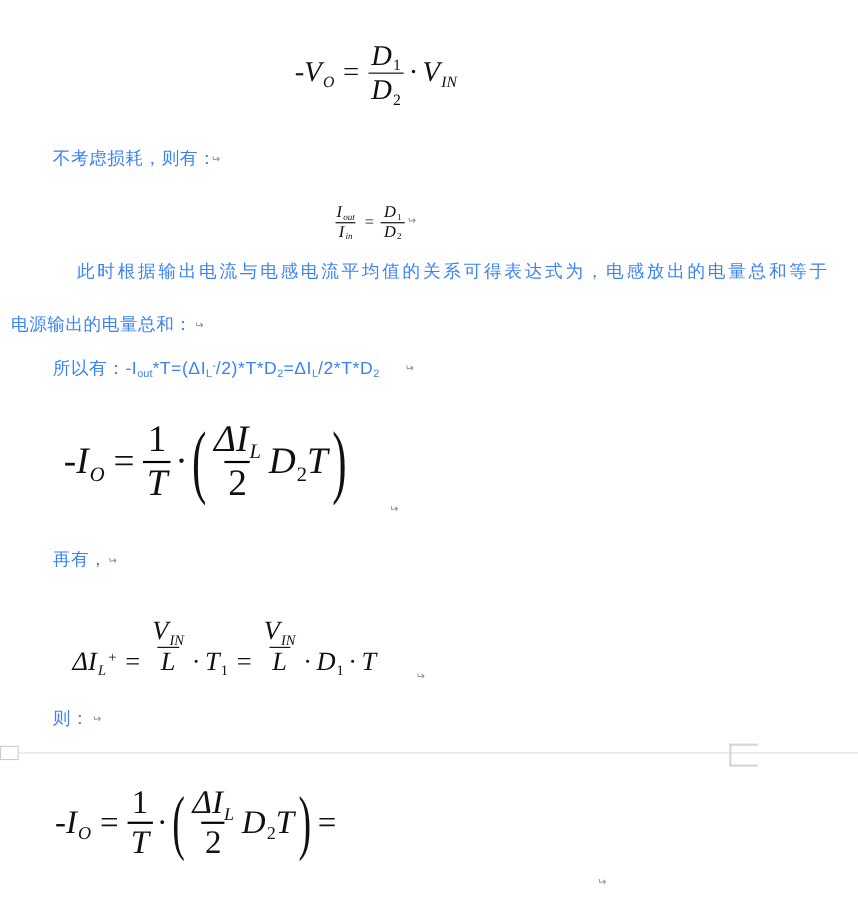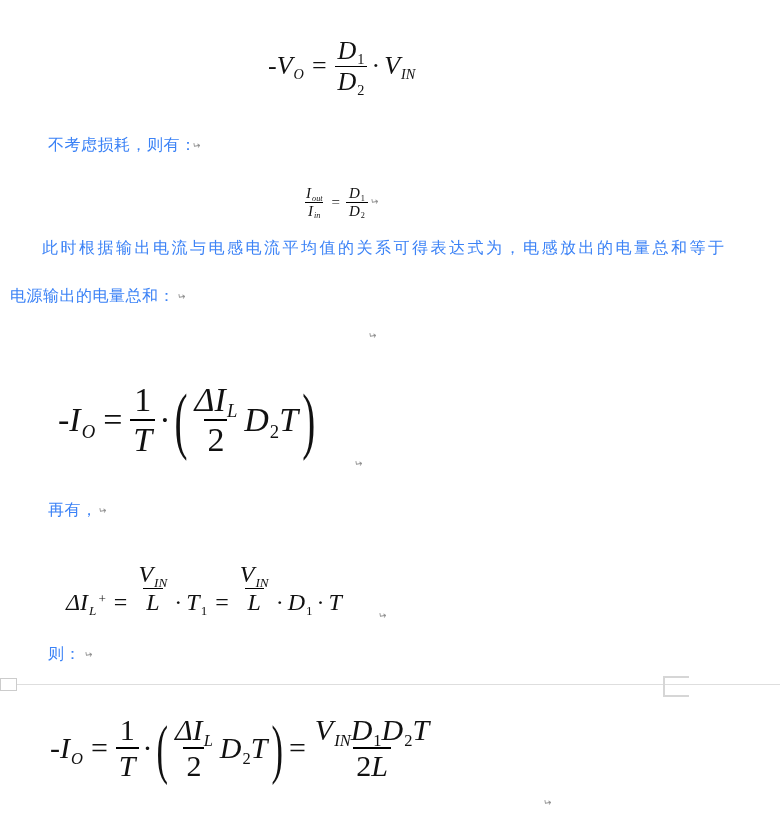--- a/index.html
+++ b/index.html
@@ -1,21 +1,21 @@
 <!DOCTYPE html>
 <html><head>
 <meta charset="utf-8">
 <style>
   html,body{margin:0;padding:0;background:#ffffff;}
   #page{position:relative;width:780px;height:815px;background:#ffffff;overflow:hidden;
         font-family:"Liberation Sans",sans-serif;border-radius:11px;}
   
   .cjk{position:absolute;font:16px/24px "Liberation Sans",sans-serif;color:#3b82f6;
        letter-spacing:0.5px;white-space:nowrap;}
-  .cjk.wide{letter-spacing:2.5px;}
+  .cjk.wide{letter-spacing:2.5px;margin-left:28px;}
   
   .iline sub{font-size:62%;vertical-align:-0.25em;letter-spacing:0;}
   .iline sup{font-size:62%;vertical-align:0.45em;letter-spacing:0;}
   
   .math{position:absolute;display:flex;align-items:center;color:#111111;
         font-family:"Liberation Serif",serif;font-style:italic;white-space:nowrap;}
   .math .tok{display:inline-block;}
   .math .up{font-style:normal;}
   .math sub{font-size:55%;font-style:italic;vertical-align:-0.35em;line-height:0;margin-left:1px;}
   .math sub.dg{font-style:normal;}
@@ -66,20 +66,23 @@
       <span class="num"><span>D</span><sub class="dg">1</sub></span>
       <span class="den"><span>D</span><sub class="dg">2</sub></span>
     </span>
   </div>
   <span class="pmark" style="left:370px;top:196px;">↵</span>
 
   <div class="cjk wide" style="left:42px;top:236px;">此时根据输出电流与电感电流平均值的关系可得表达式为，电感放出的电量总和等于</div>
   <div class="cjk" style="left:10px;top:284px;">电源输出的电量总和：</div>
   <span class="pmark" style="left:177px;top:291px;">↵</span>
 
+  <div class="cjk iline" style="left:48px;top:322px;">
+    <span>所以有：</span><span><span>-I</span><sub>out</sub><span>*T=(ΔI</span><sub>L</sub><sup>-</sup><span>/2)*T*D</span><sub>2</sub><span>=ΔI</span><sub>L</sub><span>/2*T*D</span><sub>2</sub></span>
+  </div>
   <span class="pmark" style="left:368px;top:330px;">↵</span>
 
   <div class="math big" style="left:58px;top:372px;height:96px;font-size:34px;">
     <span class="tok"><span>-I</span><sub>O</sub></span>
     <span class="tok up gap8">=</span>
     <span class="frac">
       <span class="num up">1</span>
       <span class="den">T</span>
     </span>
     <span class="tok up gap4">·</span>
@@ -133,20 +136,16 @@
     </span>
     <span class="tok up gap4">·</span>
     <span class="paren" style="font-size:1.15em;transform:scaleY(1.9);">(</span>
     <span class="frac" style="margin:0 4px;">
       <span class="num"><span>ΔI</span><sub>L</sub></span>
       <span class="den up">2</span>
     </span>
     <span class="tok"><span>D</span><sub class="dg">2</sub><span>T</span></span>
     <span class="paren" style="font-size:1.15em;transform:scaleY(1.9);margin-left:4px;">)</span>
     <span class="tok up gap6">=</span>
-    <span class="frac">
-      <span class="num"><span>V</span><sub>IN</sub><span>D</span><sub class="dg">1</sub><span>D</span><sub class="dg">2</sub><span>T</span></span>
-      <span class="den"><span class="up">2</span><span>L</span></span>
-    </span>
   </div>
   <span class="pmark" style="left:543px;top:797px;">↵</span>
 
 </div>
 
 </body></html>

